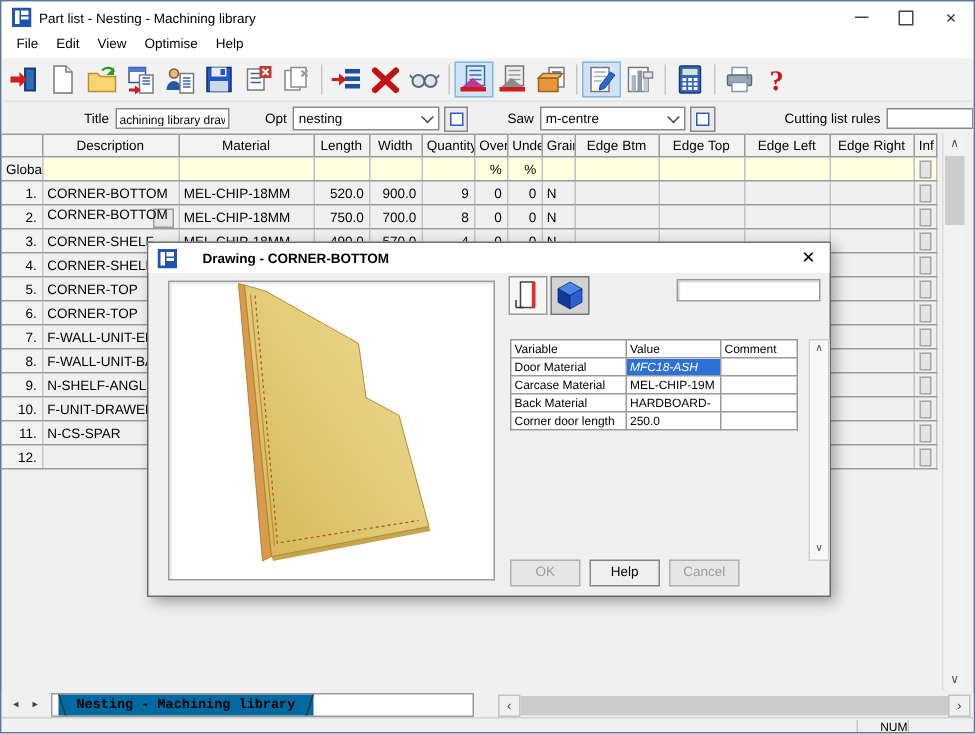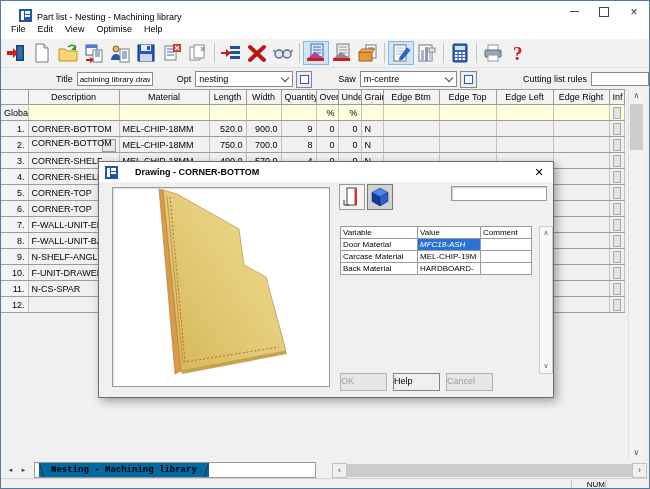--- a/index.html
+++ b/index.html
@@ -1,19 +1,19 @@
 <!DOCTYPE html>
 <html><head>
 <meta charset="utf-8">
 <style>
   html,body{margin:0;padding:0;background:#cfcfcf;}
   #win{position:relative;width:648px;height:487px;border:1px solid #54789e;background:#f0f0f0;
        font-family:"Liberation Sans",sans-serif;font-size:9px;color:#000;overflow:hidden;}
   
-  .titlebar{height:21px;background:#fff;display:flex;align-items:flex-end;padding-left:18px;}
+  .titlebar{height:21px;background:#fff;display:flex;align-items:center;padding-left:7px;}
   .appicon{width:13px;height:13px;display:inline-block;}
   .wtitle{margin-left:5px;}
   .winbtns{margin-left:auto;display:flex;height:100%;}
   .wb{width:30px;height:100%;display:flex;align-items:center;justify-content:center;color:#333;}
   .min-gl{width:9px;height:1px;background:#444;display:block;}
   .max-gl{width:8px;height:8px;border:1px solid #444;display:block;}
   .cls-gl{font-size:12px;line-height:10px;}
   
   .menubar{height:17px;background:#fff;display:flex;align-items:flex-start;padding-left:4px;}
   .mitem{padding:2px 6px;}
@@ -67,21 +67,21 @@
   .dlg-close{margin-left:auto;width:28px;height:20px;text-align:center;line-height:20px;font-size:11px;font-weight:normal;}
   .drawbox{position:absolute;left:13px;top:25px;width:216px;height:198px;background:#fff;border:1px solid #9a9a9a;box-shadow:inset 1px 1px 2px #ddd;}
   .viewbtn{position:absolute;top:22px;width:24px;height:24px;border:1px solid #9a9a9a;background:#f5f5f5;display:flex;align-items:center;justify-content:center;}
   .viewbtn.pressed{background:#d2d2d2;border-color:#787878;}
   .promptfield{position:absolute;left:352px;top:24px;width:94px;height:13px;background:#fff;border:1px solid #9a9a9a;box-shadow:inset 1px 1px 1px #ccc;}
   table.vargrid{position:absolute;left:241px;top:64px;border-collapse:collapse;table-layout:fixed;width:191px;background:#fff;font-size:8px;}
   table.vargrid td,table.vargrid th{border:1px solid #9a9a9a;height:11px;padding:0 2px;font-weight:normal;text-align:left;white-space:nowrap;overflow:hidden;}
   td.selval{background:#2a72d8;color:#fff;font-style:italic;}
   .varscroll{position:absolute;left:440px;top:64px;width:12px;height:146px;background:#f7f7f7;border:1px solid #cfcfcf;}
   .varr{position:absolute;left:0;width:12px;height:11px;text-align:center;line-height:11px;font-size:7px;color:#555;}
-  .dlgbtn{position:absolute;top:211px;width:45px;height:16px;background:#e6e6e6;border:1px solid #b2b2b2;font-size:9px;text-align:left;line-height:14px;}
+  .dlgbtn{position:absolute;top:211px;width:45px;height:16px;background:#e6e6e6;border:1px solid #b2b2b2;font-size:9px;text-align:center;line-height:14px;}
   .dlgbtn.disabled{color:#9c9c9c;}
   .dlgbtn.help{background:#efefef;border-color:#858585;}
   svg{display:block;}
 </style>
 </head>
 <body>
 
 <div id="win">
 
   <div class="titlebar">
@@ -642,20 +642,25 @@
       <tr>
         <td>Carcase Material</td>
         <td>MEL-CHIP-19M</td>
         <td></td>
       </tr>
       <tr>
         <td>Back Material</td>
         <td>HARDBOARD-</td>
         <td></td>
       </tr>
+      <tr>
+        <td>Corner door length</td>
+        <td>250.0</td>
+        <td></td>
+      </tr>
     </tbody>
       </table>
 
     <div class="varscroll">
       <span class="varr" style="top:0">∧</span>
       <span class="varr" style="top:133px">∨</span>
     </div>
 
     <span class="dlgbtn disabled" style="left:241px">OK</span>
     <span class="dlgbtn help" style="left:294px">Help</span>

